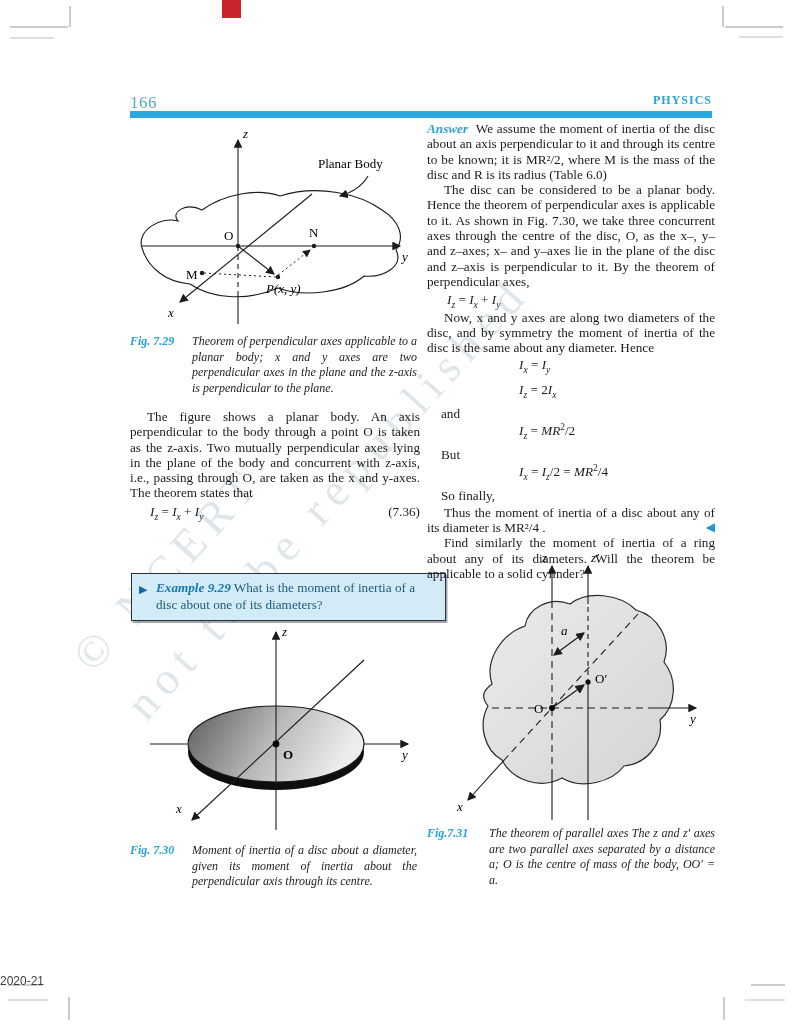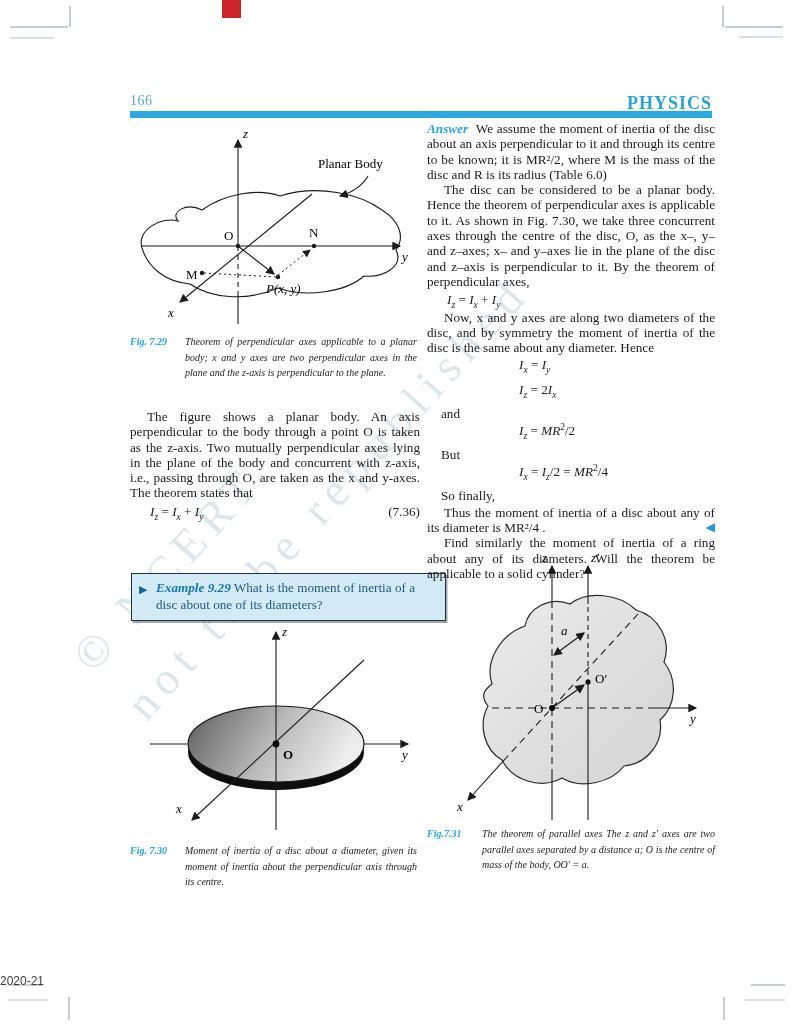--- a/index.html
+++ b/index.html
@@ -2,35 +2,35 @@
 <html><head>
 <meta charset="utf-8">
 <style>
   html,body{margin:0;padding:0;background:#ffffff;}
   #page{position:relative;width:793px;height:1024px;background:#ffffff;overflow:hidden;
         font-family:"Liberation Serif","DejaVu Serif",serif;color:#1b1b1b;}
   
   .mark{position:absolute;background:#c9cdd0;}
   .mark2{position:absolute;background:#dde0e2;}
   
-  .pgnum{position:absolute;left:130px;top:93px;font-size:14px;color:#5ba7c4;letter-spacing:.5px;}
-  .journal{position:absolute;top:93px;left:427px;width:285px;text-align:right;font-size:18px;
+  .pgnum{position:absolute;left:130px;top:93px;font-size:17px;color:#5ba7c4;letter-spacing:.5px;}
+  .journal{position:absolute;top:93px;left:427px;width:285px;text-align:right;font-size:12px;
            color:#2ba3d4;letter-spacing:1px;font-weight:bold;}
   .rule{position:absolute;left:130px;top:111px;width:582px;height:7px;background:#2ba8df;}
   .redsq{position:absolute;left:222px;top:0;width:19px;height:18px;background:#c9252c;}
   
   .watermark{position:absolute;left:55px;top:640px;transform:rotate(-48deg);transform-origin:0 0;
              font-size:46px;letter-spacing:9px;color:#c5d2da;opacity:.55;white-space:nowrap;
              pointer-events:none;line-height:72px;}
   
   .col{position:absolute;width:290px;font-size:13.2px;line-height:15.3px;text-align:justify;}
   .col p{margin:0;text-indent:17px;}
   .para-gap{margin-top:1px;}
   
-  .caption{position:absolute;display:flex;font-size:10px;line-height:15.6px;}
+  .caption{position:absolute;display:flex;gap:7px;font-size:12px;line-height:15.6px;}
   .ctag{min-width:55px;color:#2aa3d8;font-weight:bold;font-style:italic;white-space:nowrap;}
   .ctext{font-style:italic;color:#222;text-align:justify;}
   
   .eqline{display:flex;justify-content:space-between;margin:3px 0 2px 0;}
   .eq{font-size:13.2px;}
   .eq i{font-family:"Liberation Serif",serif;}
   .eq sub{font-size:9.5px;line-height:0;}
   .eq sup{font-size:9.5px;line-height:0;}
   .eq-indent{padding-left:20px;}
   .eqnum{color:#1b1b1b;}

